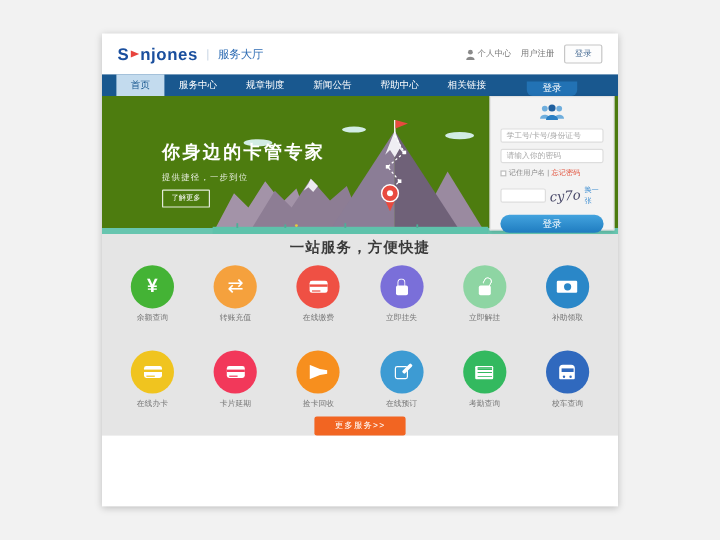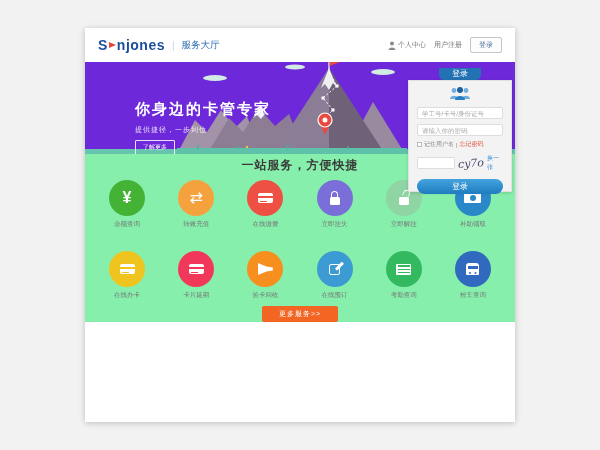--- a/index.html
+++ b/index.html
@@ -25,21 +25,21 @@
   .hdr-right { display:flex; align-items:center; gap:8px; font-size:7px; color:#777; }
   .hdr-link { cursor:pointer; display:flex; align-items:center; gap:2px; }
   .hdr-login-btn { border:1px solid #c6c6c6; border-radius:2px; padding:2px 8px; font-size:7px; color:#4c6f96; background:#fdfdfd; cursor:pointer; }
 
   
   .nav { height:18px; background:#19588f; display:flex; padding-left:12px; }
   .nav-item { color:#fff; font-size:8px; line-height:18px; padding:0 12px; cursor:pointer; }
   .nav-item.active { background:#c3dbee; color:#19588f; }
 
   
-  .hero { position:relative; height:92px; background:#6d28d9; overflow:hidden; }
+  .hero { position:relative; height:115px; background:#4d7c0f; overflow:hidden; }
   .hero-grass { position:absolute; left:0; right:0; bottom:0; height:5px; background:#67c5af; }
   .hero-text { position:absolute; left:50px; top:38px; z-index:2; }
   .hero-title { font-size:15px; font-weight:bold; color:#fff; letter-spacing:2px; }
   .hero-sub { font-size:7px; color:rgba(255,255,255,.88); margin-top:6px; letter-spacing:1px; }
   .hero-cta { display:inline-block; margin-top:5px; border:1px solid rgba(255,255,255,.85); color:#fff; font-size:6px; padding:2px 7px; border-radius:1px; cursor:pointer; background:transparent; }
   .mtn { position:absolute; left:92px; bottom:0; z-index:1; }
 
   
   .login-panel { position:absolute; left:323px; top:40px; width:104px; z-index:6; }
   .login-tab { width:42px; height:12px; margin:0 auto; background:#2272b4; color:#fff; font-size:8px; line-height:12px; text-align:center; border-radius:0 0 5px 5px; cursor:pointer; }
@@ -50,21 +50,21 @@
   .lp-row { display:flex; align-items:center; gap:2px; margin-top:4px; font-size:6px; color:#888; }
   .cb { width:5px; height:5px; border:1px solid #bbb; background:#fff; display:inline-block; cursor:pointer; }
   .forgot { color:#e2543e; cursor:pointer; }
   .cap-row { display:flex; align-items:center; gap:3px; margin-top:5px; }
   .cap-input { width:38px; height:12px; border:1px solid #ddd; border-radius:2px; background:#fff; }
   .cap-word { font-family:"DejaVu Serif",serif; font-style:italic; font-size:11px; color:#4a4a6a; transform:rotate(-4deg); cursor:pointer; }
   .cap-refresh { font-size:6px; color:#3f8fd2; cursor:pointer; }
   .lp-submit { display:block; margin:7px auto 0; width:86px; height:15px; border:none; border-radius:8px; background:linear-gradient(#43a3de,#1f7cc0); color:#fff; font-size:8px; cursor:pointer; }
 
   
-  .services { padding-top:3px; background:#86efac; }
+  .services { padding-top:3px; background:#e5e5e5; }
   .svc-title, .ann-title { text-align:center; font-size:12px; font-weight:bold; color:#3a3a3a; letter-spacing:1px; }
   .svc-row { display:flex; justify-content:space-between; padding:0 10px; margin-top:6px; }
   .svc-row.second { margin-top:22px; }
   .svc { width:64px; display:flex; flex-direction:column; align-items:center; cursor:pointer; }
   .svc-circle { width:36px; height:36px; border-radius:50%; display:flex; align-items:center; justify-content:center; background:#ccc; color:#ccc; }
   .svc-label { margin-top:4px; font-size:6.5px; color:#777; }
 
   .ic { display:inline-flex; align-items:center; justify-content:center; }
   .ic-yuan::before { content:"¥"; color:#fff; font-size:16px; font-weight:bold; line-height:1; }
   .ic-transfer::before { content:"⇄"; color:#fff; font-size:16px; line-height:1; }
@@ -122,20 +122,28 @@
           </svg>
         <span>个人中心</span>
       </span>
       <span class="hdr-link">
         <span>用户注册</span>
       </span>
       <button class="hdr-login-btn">登录</button>
     </div>
   </header>
 
+  <nav class="nav">
+    <span class="nav-item active">首页</span>
+    <span class="nav-item">服务中心</span>
+    <span class="nav-item">规章制度</span>
+    <span class="nav-item">新闻公告</span>
+    <span class="nav-item">帮助中心</span>
+    <span class="nav-item">相关链接</span>
+  </nav>
 
   <section class="hero">
     <div class="hero-text">
       <div class="hero-title">你身边的卡管专家</div>
       <div class="hero-sub">提供捷径，一步到位</div>
       <button class="hero-cta">了解更多</button>
     </div>
     <svg class="mtn" width="230" height="96" viewBox="0 0 230 96">
       <ellipse cx="38" cy="20" rx="12" ry="3" fill="#d2ece4"></ellipse>
       <ellipse cx="118" cy="9" rx="10" ry="2.5" fill="#d2ece4"></ellipse>

